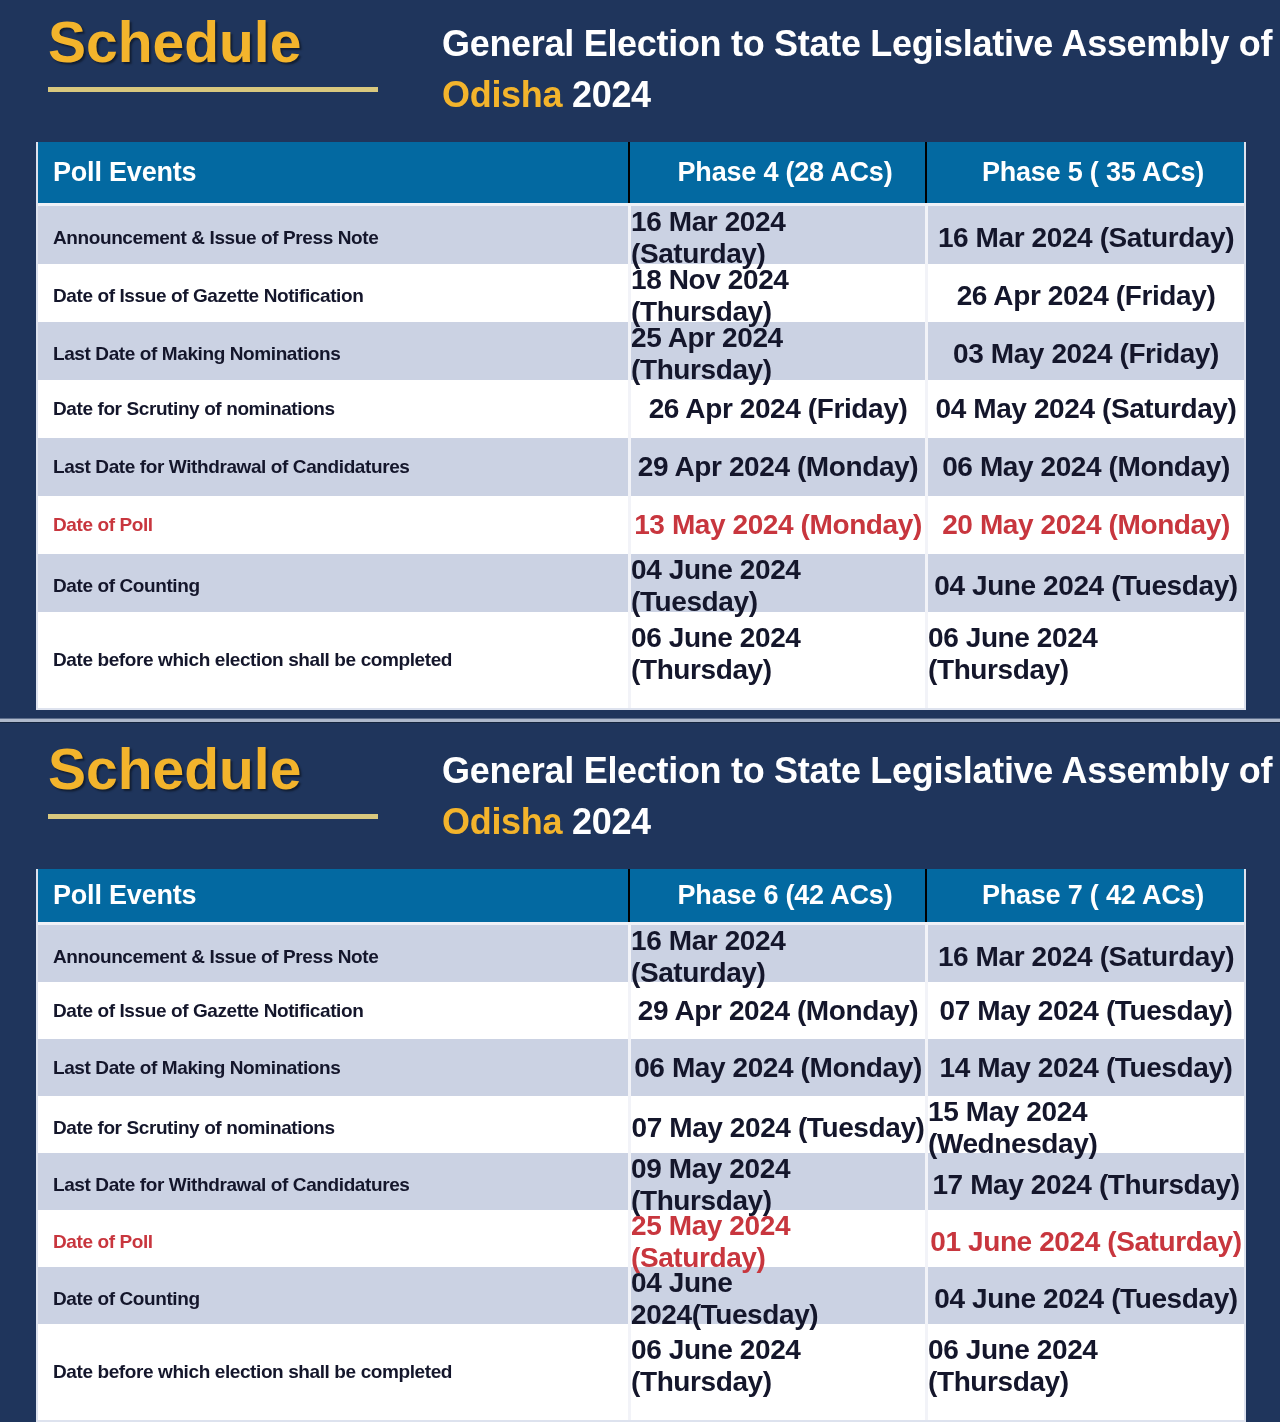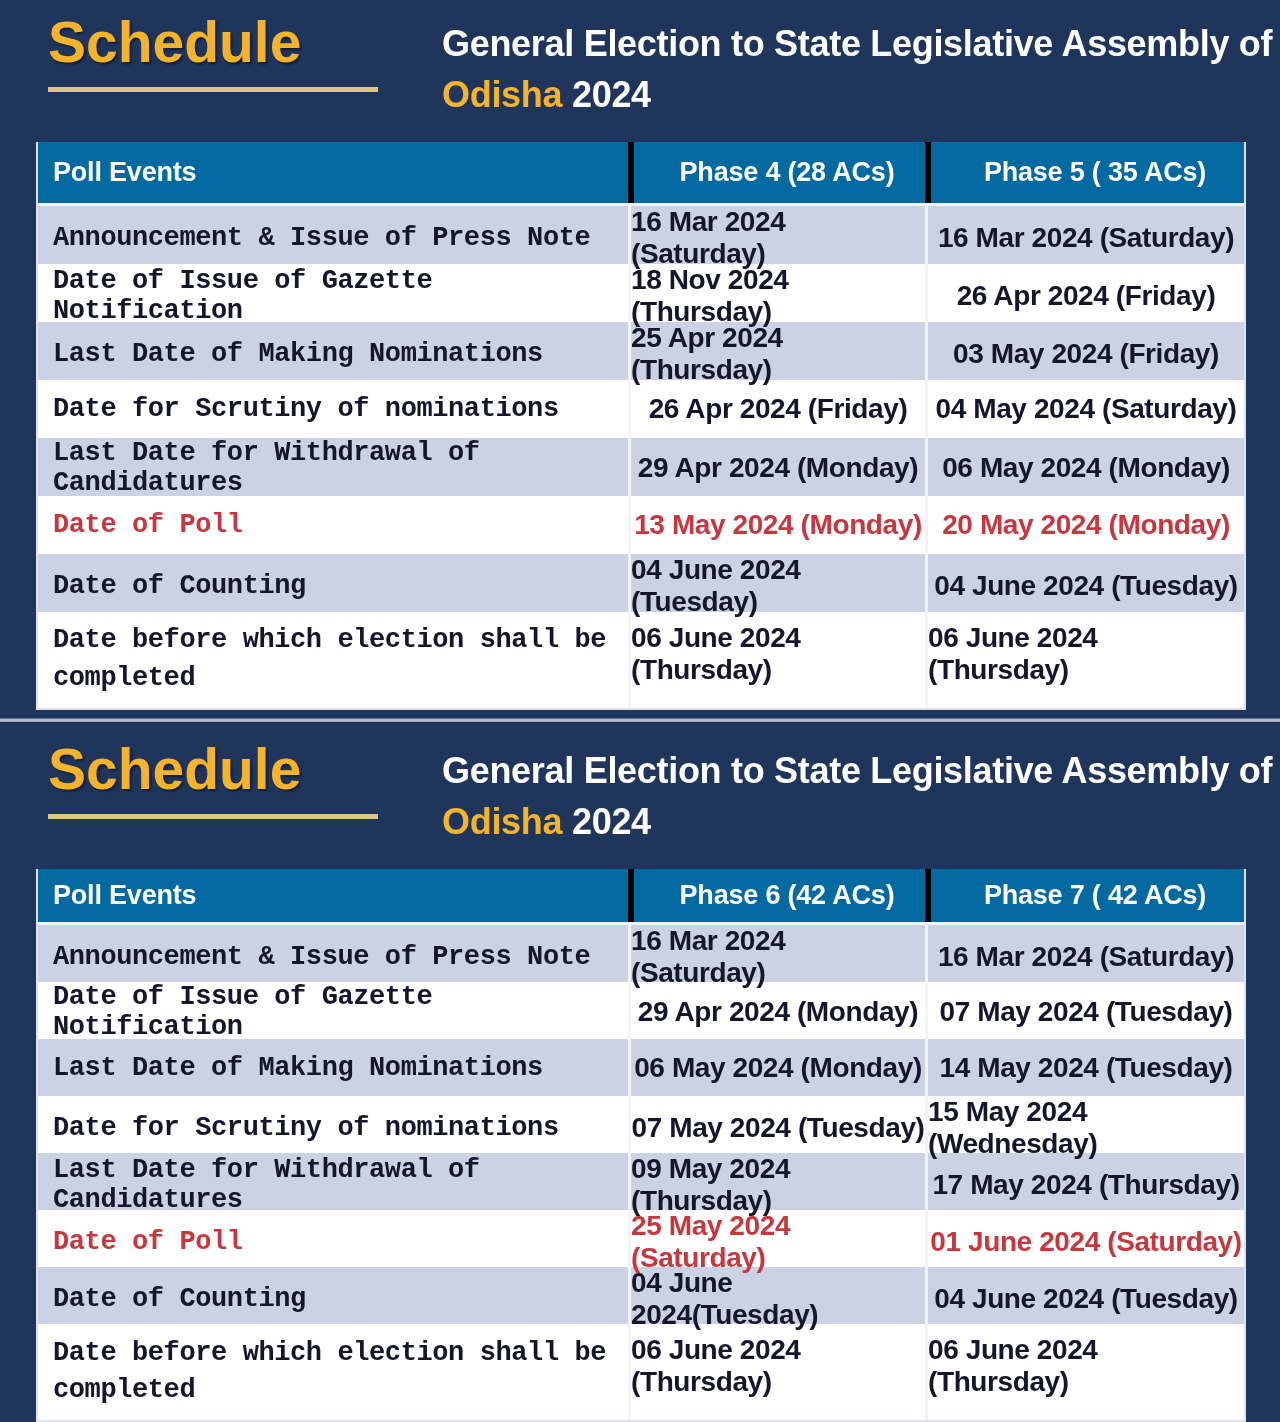--- a/index.html
+++ b/index.html
@@ -48,35 +48,35 @@
   }
   .t-row { display:grid; grid-template-columns:590px 297px 1fr; }
   .t-head {
     background:#0369a1;
     color:#FFFFFF;
     border-bottom:3px solid #EFF1F7;
   }
   .sec1 .t-head { height:64px; }
   .sec2 .t-head { height:56px; }
   .t-head .cell { font-size:27px; letter-spacing:-0.2px; }
-  .t-head .cell.c2, .t-head .cell.c3 { border-left:6px solid #000000; }
+  .t-head .cell.c2, .t-head .cell.c3 { border-left:2px solid #000000; }
 
   .cell { display:flex; align-items:center; }
   .cell.c1 { padding-left:15px; justify-content:flex-start; }
   .cell.c2, .cell.c3 { justify-content:center; border-left:3px solid #F2F3F8; }
 
   .row-dark { background:#CBD2E3; }
   .row-light { background:#ffffff; }
   .sec1 .t-body { height:58px; }
   .sec2 .t-body { height:57px; }
   .t-body.tall { height:96px; }
   .t-body.tall .cell.c2, .t-body.tall .cell.c3 { align-items:flex-start; padding-top:10px; }
   .t-body.tall .cell.c1 { line-height:1.4; }
 
-  .event { font-size:27px; color:#14162B; letter-spacing:-0.4px;font-family:Liberation Mono, monospace; }
+  .event { font-size:19px; color:#14162B; letter-spacing:-0.4px; }
   .date  { font-size:28px; color:#14162B; letter-spacing:-0.4px; }
   .red-row .event, .red-row .date { color:#C8363E; }
 
   .divider {
     margin-top:8px;
     height:5px;
     background:#AEB9CC;
     border-top:1px solid #5D6E8C;
     border-bottom:1px solid #16263F;
   }

